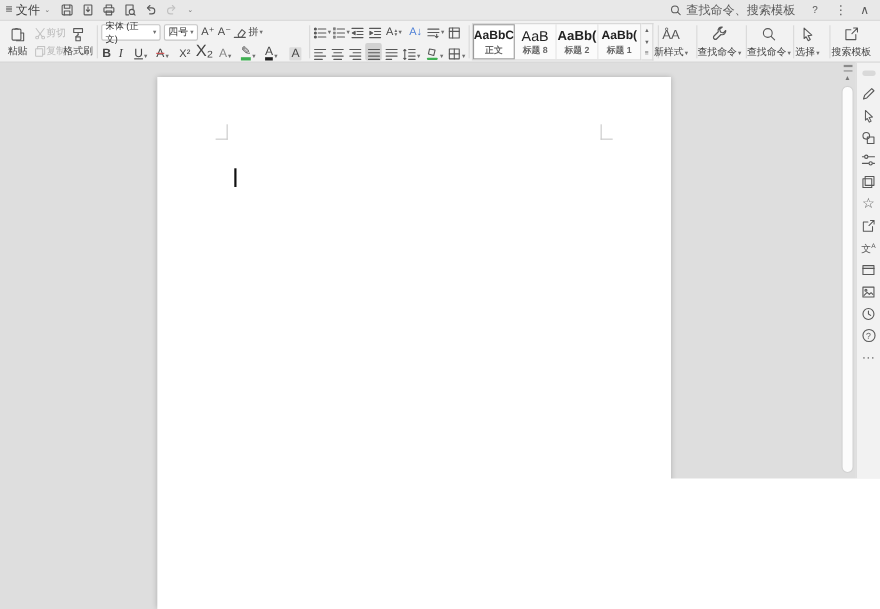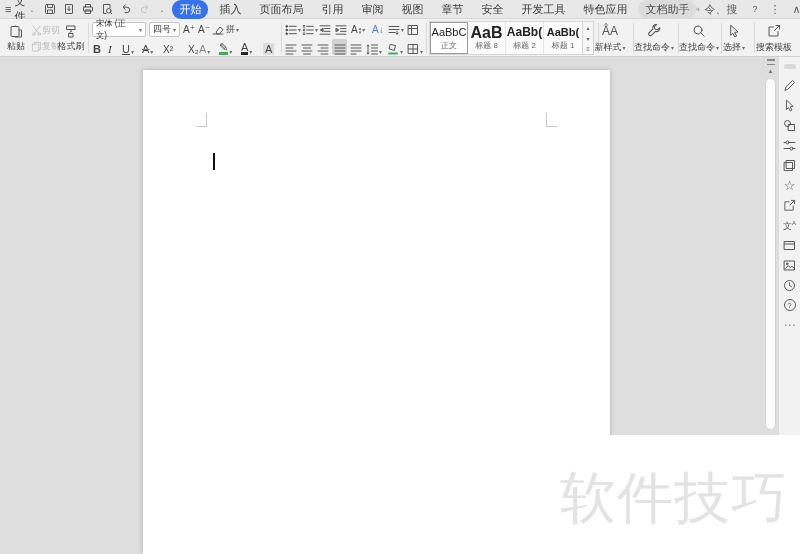--- a/index.html
+++ b/index.html
@@ -43,22 +43,22 @@
   .shadeA { background:#dcdcdc; padding:0 2px; border-radius:1px; }
   .blue { color:#4d7fd6; }
   .tiny-ud { display:flex; flex-direction:column; font-size:5px; line-height:4px; color:#666; margin-left:1px; }
 
   
   .gallery { position:absolute; left:429px; top:2px; width:154px; height:34px; background:#fbfbfb;
              border:1px solid #d6d6d6; display:flex; }
   .gitem { width:38px; height:100%; display:flex; flex-direction:column; align-items:center; justify-content:center;
            border-right:1px solid #e4e4e4; overflow:hidden; }
   .gitem.sel { border:1px solid #9b9b9b; background:#fff; }
-  .gprev { line-height:15px; white-space:nowrap; color:#222; }
-  .glab { font-size:8px; color:#666; white-space:nowrap; }
+  .gprev { line-height:15px; white-space:nowrap; color:#222;font-weight:bold; }
+  .glab { font-size:8px; color:#666; white-space:nowrap;font-weight:bold; }
   .gspin { position:absolute; left:583px; top:2px; width:11px; height:34px; border:1px solid #d6d6d6; border-left:none;
            background:#f6f6f6; display:flex; flex-direction:column; align-items:center; justify-content:space-between;
            padding:2px 0; font-size:6px; color:#666; }
 
   .actbtn { position:absolute; top:3px; width:44px; height:32px; display:flex; flex-direction:column;
             align-items:center; justify-content:space-between; }
   .actico { height:17px; display:flex; align-items:center; }
 
   
   .workspace { position:absolute; left:0; top:57px; width:800px; height:497px; background:#dedede; }
@@ -136,33 +136,20 @@
         </svg>
       </span>
     <span class="qbtn dis">
         <svg class="ic" width="12" height="12" viewBox="0 0 12 12">
           <path d="M8.5 4.2H5a2.7 2.7 0 1 0 0 5.4h2"></path>
           <path d="M6.7 2L9 4.2 6.7 6.4"></path>
         </svg>
       </span>
     <span class="qbtn car">⌄</span>
   </div>
-  <div class="tabs">
-    <span class="tab active">开始</span>
-    <span class="tab">插入</span>
-    <span class="tab">页面布局</span>
-    <span class="tab">引用</span>
-    <span class="tab">审阅</span>
-    <span class="tab">视图</span>
-    <span class="tab">章节</span>
-    <span class="tab">安全</span>
-    <span class="tab">开发工具</span>
-    <span class="tab">特色应用</span>
-    <span class="tab pill">文档助手</span>
-  </div>
   <div class="tb-right">
     <span class="searchcmd">
       <svg class="ic" width="11" height="11" viewBox="0 0 12 12">
           <circle cx="5" cy="5" r="3.4"></circle>
           <path d="M7.6 7.6l2.6 2.6"></path>
         </svg>
       <span>查找命令、搜索模板</span>
     </span>
     <span class="helpc">?</span>
     <span>⋮</span>
@@ -229,21 +216,21 @@
   <div class="fb" style="left:108px;font-style:italic;font-family:'Liberation Serif','DejaVu Serif',serif">I</div>
   <div class="fb" style="left:122px">
     <span style="text-decoration:underline">U</span>
     <span class="car">▾</span>
   </div>
   <div class="fb" style="left:142px">
     <span class="strike">A</span>
     <span class="car">▾</span>
   </div>
   <div class="fb" style="left:163px;font-size:10px">X²</div>
-  <div class="fb" style="left:188px;font-size:10px">X₂</div>
+  <div class="fb" style="left:178px;font-size:15px">X₂</div>
   <div class="fb" style="left:199px;color:#888">
     <span>A</span>
     <span class="car">▾</span>
   </div>
   <div class="fb" style="left:219px">
     <span class="ubar-g">✎</span>
     <span class="car">▾</span>
   </div>
   <div class="fb" style="left:241px">
     <span class="ubar-k">A</span>
@@ -353,21 +340,21 @@
   </div>
   <div class="launcher" style="left:420px"></div>
   <div class="vsep" style="left:426px"></div>
 
   <div class="gallery">
     <div class="gitem sel">
       <span class="gprev" style="font-size:11px">AaBbC</span>
       <span class="glab">正文</span>
     </div>
     <div class="gitem">
-      <span class="gprev" style="font-size:16px;font-weight:bold">AaB</span>
+      <span class="gprev" style="font-size:13px;font-weight:normal">AaB</span>
       <span class="glab">标题 8</span>
     </div>
     <div class="gitem">
       <span class="gprev" style="font-size:12px;font-weight:bold">AaBb(</span>
       <span class="glab">标题 2</span>
     </div>
     <div class="gitem" style="border-right:none">
       <span class="gprev" style="font-size:11px;font-weight:bold">AaBb(</span>
       <span class="glab">标题 1</span>
     </div>
@@ -499,14 +486,13 @@
       </div>
     <div class="sicon">
         <span class="shelp">?</span>
       </div>
     <div class="sicon" style="font-size:12px;color:#8a8a8a">
         <span>⋯</span>
       </div>
   </div>
 
   <div class="overlay-white"></div>
-  <div class="watermark">软件技巧</div>
 </div>
 
 </body></html>

